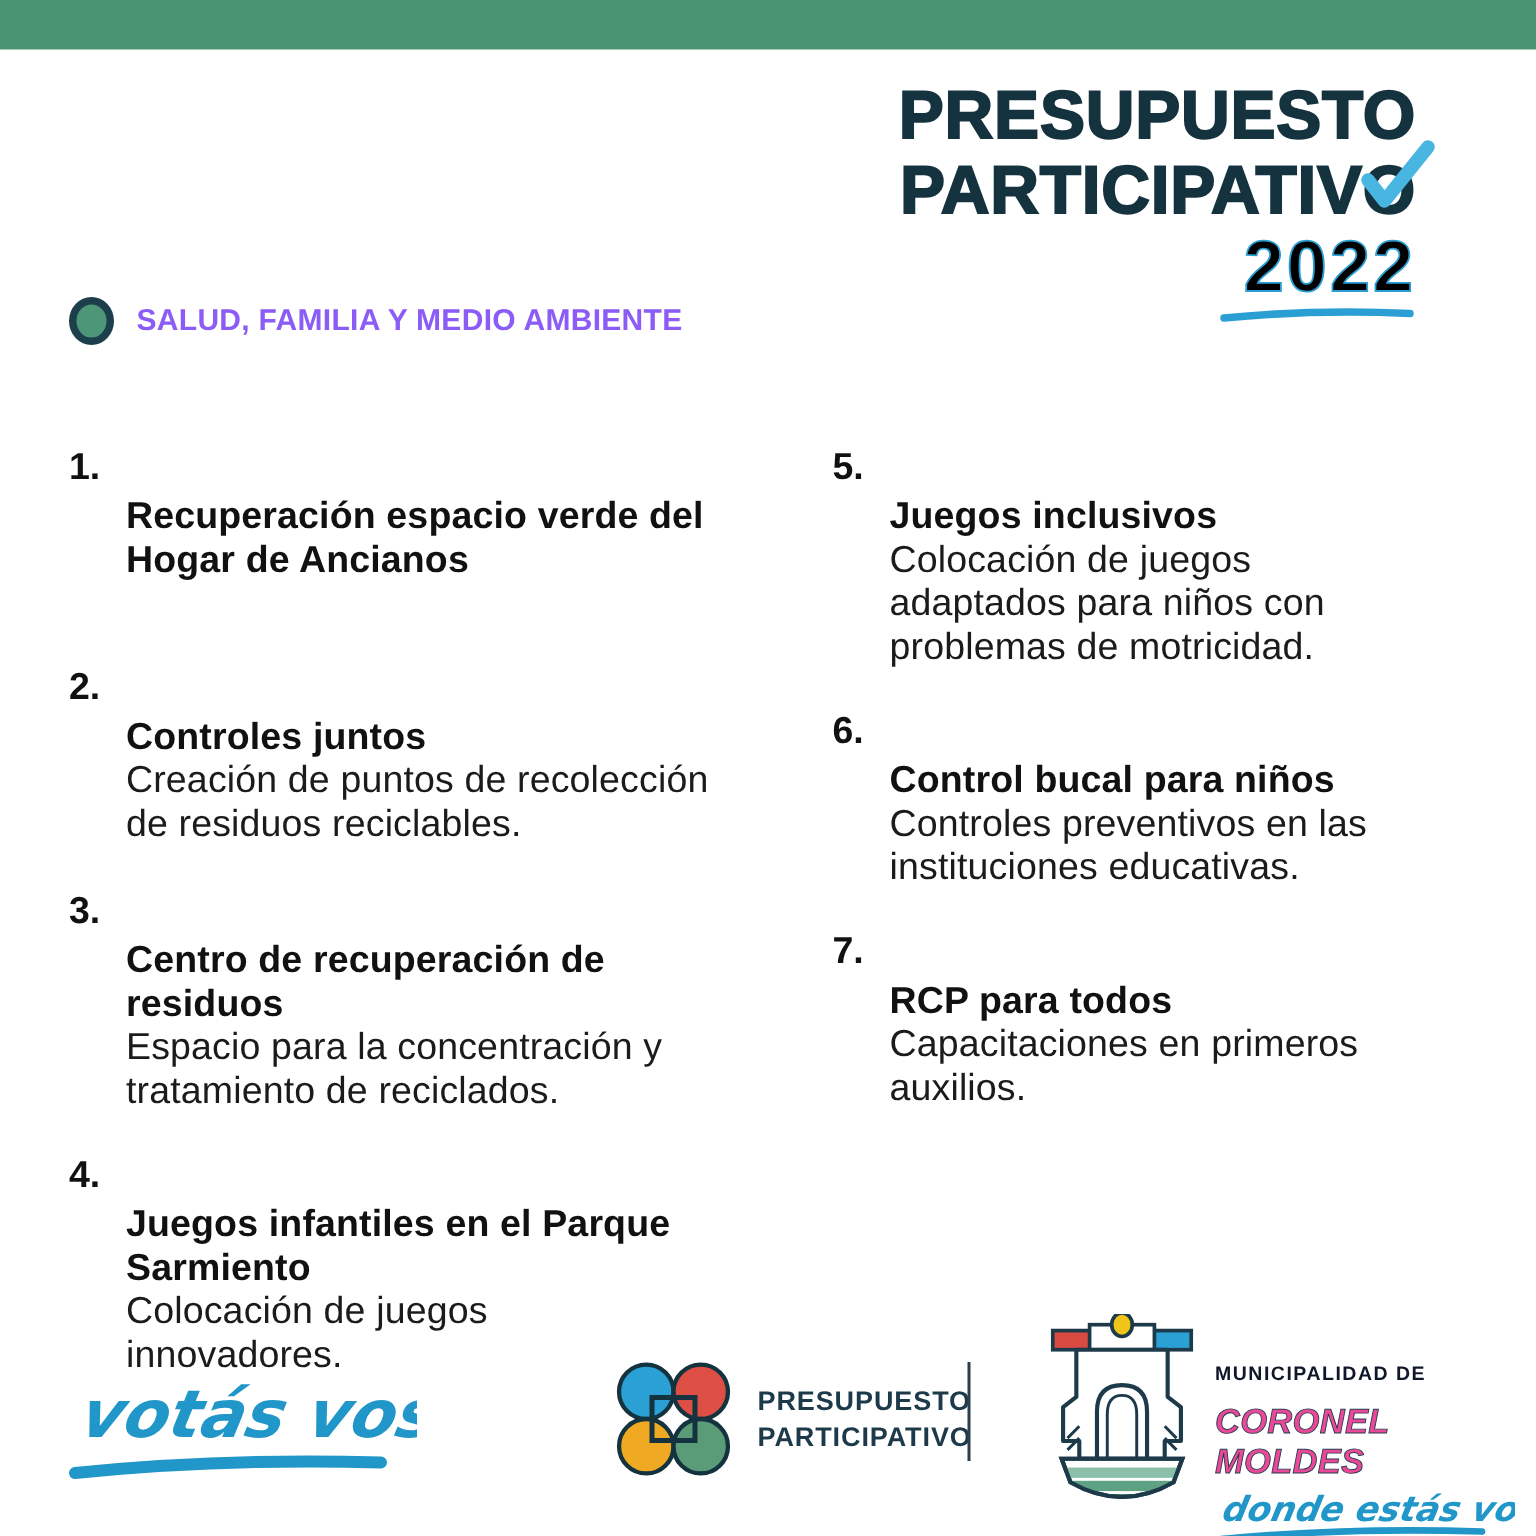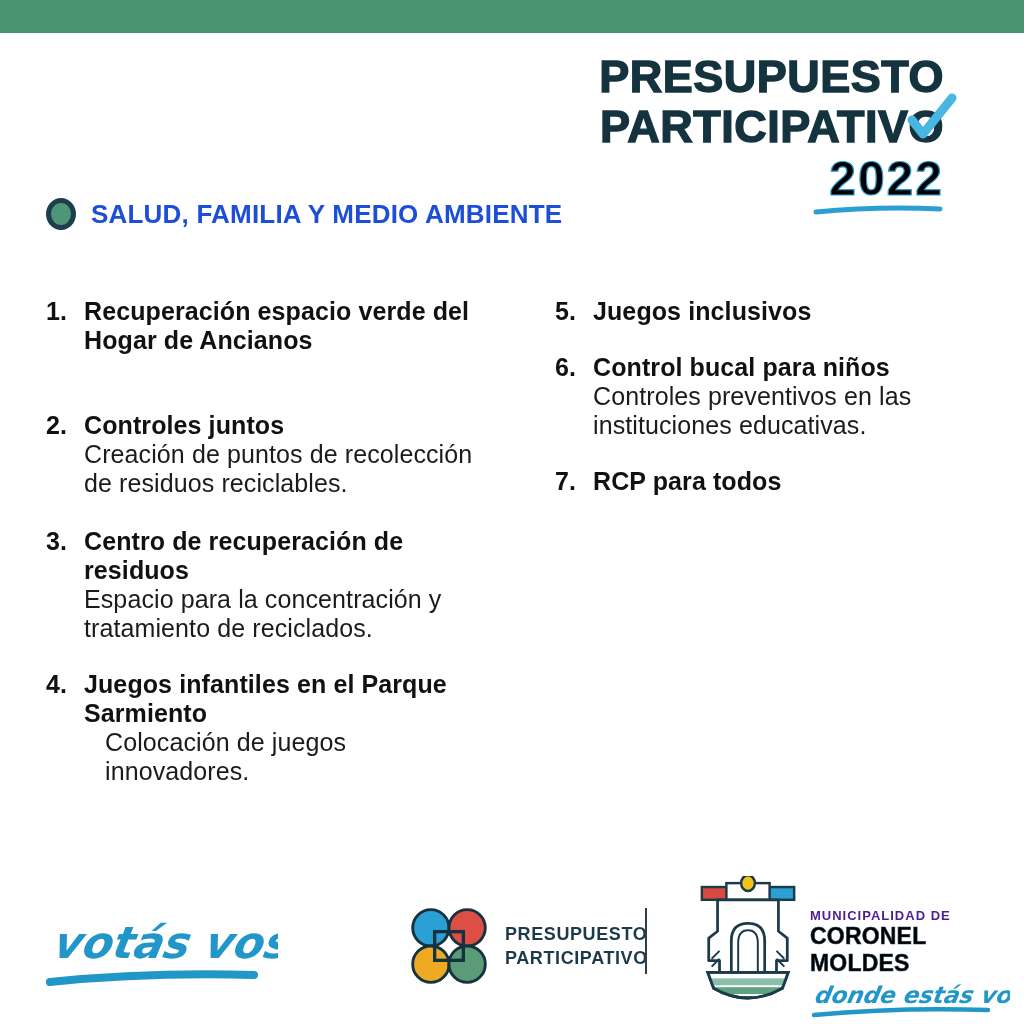--- a/index.html
+++ b/index.html
@@ -46,51 +46,52 @@
   
   .section-header {
     position:absolute; top:198px; left:46px;
     display:flex; align-items:center; gap:15px;
   }
   .section-bullet {
     width:30px; height:32px; border-radius:50%;
     background:#4e9678; border:5px solid #1d3f4c;
   }
   .section-title {
-    font-size:26px; font-weight:bold; color:#1d4ed8;
+    font-size:20px; font-weight:bold; color:#8b5cf6;
     letter-spacing:0.2px;
   }
 
   
   .columns {
     position:absolute; top:297px; left:46px;
     width:944px; display:flex;
   }
   .col-left  { width:509px; }
   .col-right { flex:1; }
   .item { display:flex; }
   .item-num {
     width:38px; flex:0 0 38px;
     font-size:25px; font-weight:bold; line-height:29px; color:#111;
   }
   .item-body { flex:1; }
   .item-title {
     font-size:25px; font-weight:bold; line-height:29px; color:#111;
     letter-spacing:0.1px;
+    margin-top:33px;
   }
   .item-desc {
     font-size:25px; line-height:29px; color:#1b1b1b;
     letter-spacing:0.1px;
   }
   .mb-lg { margin-bottom:56px; }
   .mb-md { margin-bottom:29px; }
   .mb-sm { margin-bottom:27px; }
   .w380 { max-width:380px; }
   .w390 { max-width:390px; }
-  .w280 { max-width:280px;margin-left:21px; }
+  .w280 { max-width:280px; }
   .w360 { max-width:360px; }
   .w355 { max-width:355px; }
   .w330 { max-width:330px; }
   .t430 { max-width:430px; }
 
   
   .slogan-svg { position:absolute; left:38px; top:896px; }
 
   .pp-footer {
     position:absolute; left:406px; top:903px;
@@ -105,26 +106,27 @@
     position:absolute; left:645px; top:908px;
     width:2px; height:66px; background:#2c3e4a;
   }
 
   .crest-svg { position:absolute; left:694px; top:876px; }
 
   .muni-block {
     position:absolute; left:810px; top:908px; width:200px;
   }
   .muni-line1 {
-    font-size:13px; font-weight:bold; color:#4c1d95; letter-spacing:1px;
+    font-size:13px; font-weight:bold; color:#0f172a; letter-spacing:1px;
   }
   .muni-line2 {
-    font-size:23px; font-weight:bold; color:#000000; letter-spacing:0.2px;
+    font-size:23px; font-weight:bold; color:#ec4899; letter-spacing:0.2px;
     -webkit-text-stroke:0.6px #1d3a4a;
-    margin-top:0;
+    margin-top:11px;
+    font-style:italic;
   }
   .muni-tagline-svg { display:block; margin-top:0px; }
 </style>
 </head>
 <body>
 
 <div class="top-band"></div>
 
 <div class="logo-block">
   <div class="logo-line">PRESUPUESTO</div>
@@ -179,35 +181,37 @@
       </div>
     </div>
 
   </div>
   <div class="col-right">
 
     <div class="item mb-sm">
       <div class="item-num">5.</div>
       <div class="item-body">
         <div class="item-title">Juegos inclusivos</div>
+        <div class="item-desc w360">Colocación de juegos adaptados para niños con problemas de motricidad.</div>
       </div>
     </div>
 
     <div class="item mb-sm">
       <div class="item-num">6.</div>
       <div class="item-body">
         <div class="item-title">Control bucal para niños</div>
         <div class="item-desc w355">Controles preventivos en las instituciones educativas.</div>
       </div>
     </div>
 
     <div class="item">
       <div class="item-num">7.</div>
       <div class="item-body">
         <div class="item-title">RCP para todos</div>
+        <div class="item-desc w330">Capacitaciones en primeros auxilios.</div>
       </div>
     </div>
 
   </div>
 </div>
 
 <svg class="slogan-svg" width="240" height="110" viewBox="0 0 240 110">
   <text transform="translate(14,62) skewX(-12)" x="0" y="0" font-family="DejaVu Sans, sans-serif" font-style="italic" font-weight="bold" font-size="44" fill="#2196c9">votás vos !</text>
   <path d="M12,86 Q110,76 216,79" fill="none" stroke="#2196c9" stroke-width="8" stroke-linecap="round"></path>
 </svg>

